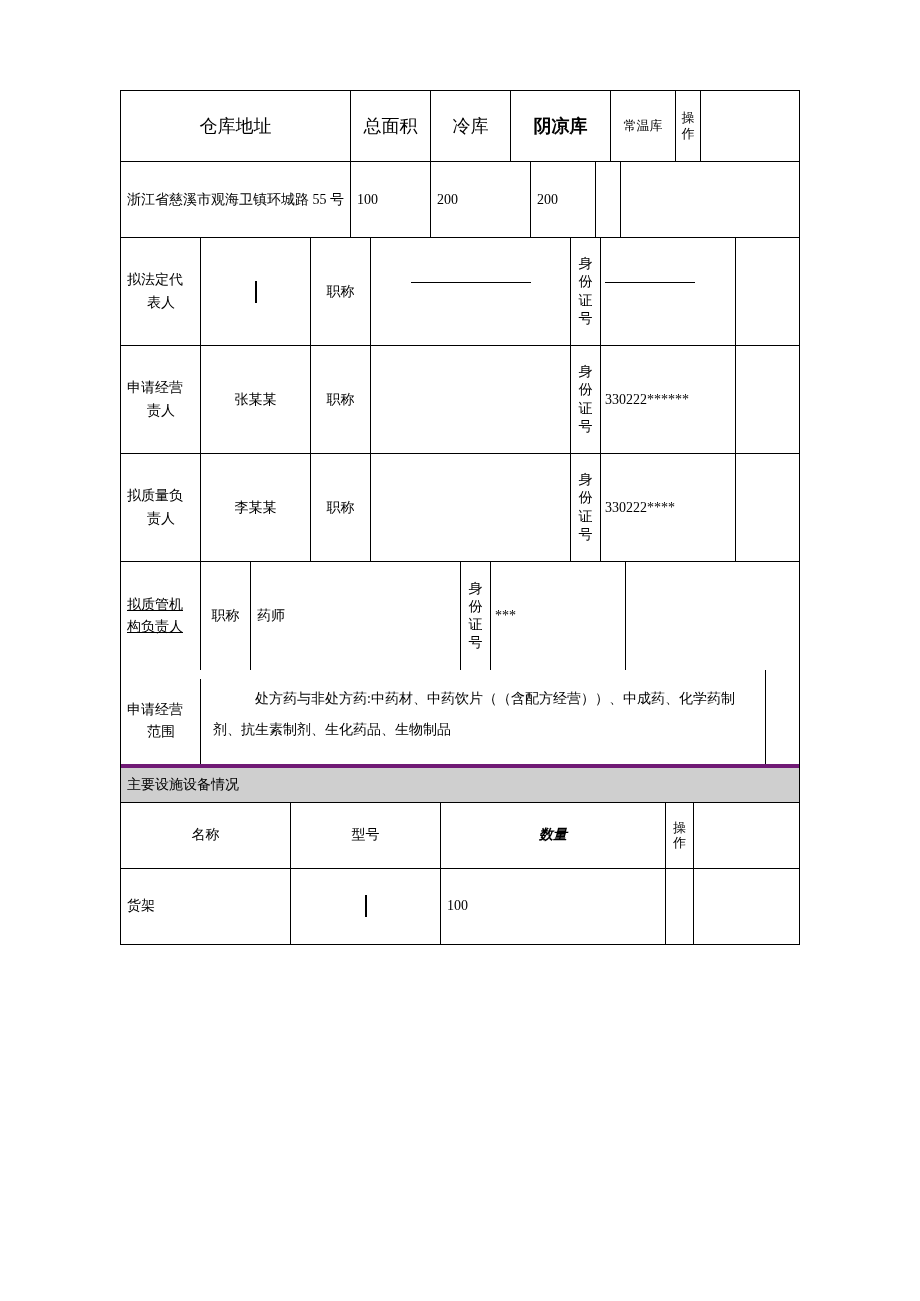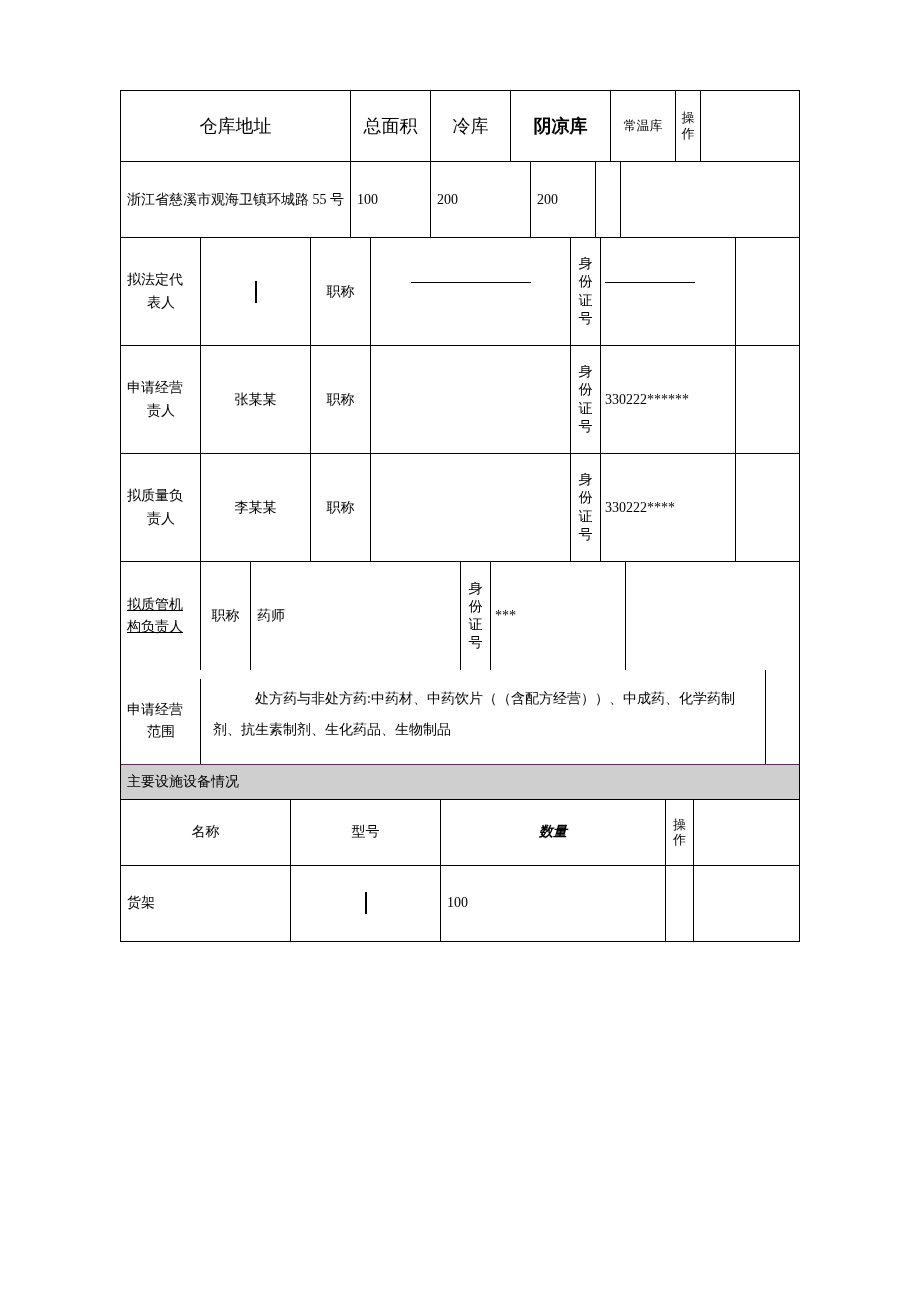--- a/index.html
+++ b/index.html
@@ -195,21 +195,21 @@
         <span>申请经营</span>
         <span>范围</span>
       </div>
     </div>
     <div class="cell scope-body" style="width:565px; border-right:1px solid #000;">
       <span style="display:block; text-indent:3em;">处方药与非处方药:中药材、中药饮片（（含配方经营））、中成药、化学药制剂、抗生素制剂、生化药品、生物制品</span>
     </div>
     <div class="cell" style="flex:1; border-right:none;"></div>
   </div>
 
-  <div class="section-hdr" style="border-top:1px solid #701a75;">主要设施设备情况</div>
+  <div class="section-hdr" style="border-top:4px solid #701a75;">主要设施设备情况</div>
 
   <div class="row">
     <div class="cell center" style="width:170px; height:65px;">名称</div>
     <div class="cell center" style="width:150px;">型号</div>
     <div class="cell center bold" style="width:225px;">数量</div>
     <div class="cell center narrow" style="width:28px;">
       <div class="vert-text">
           <span>操</span>
           <span>作</span>
         </div>

